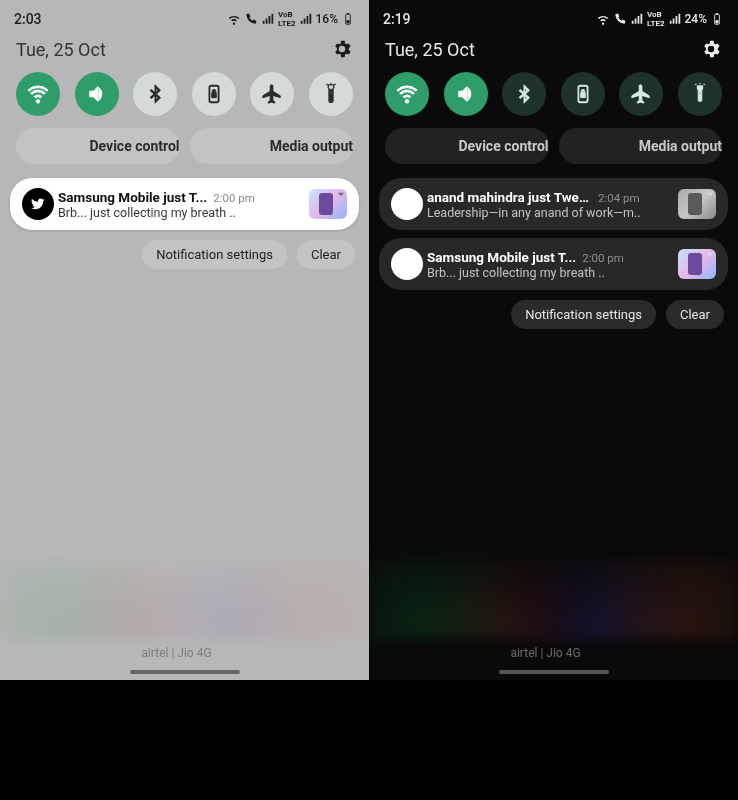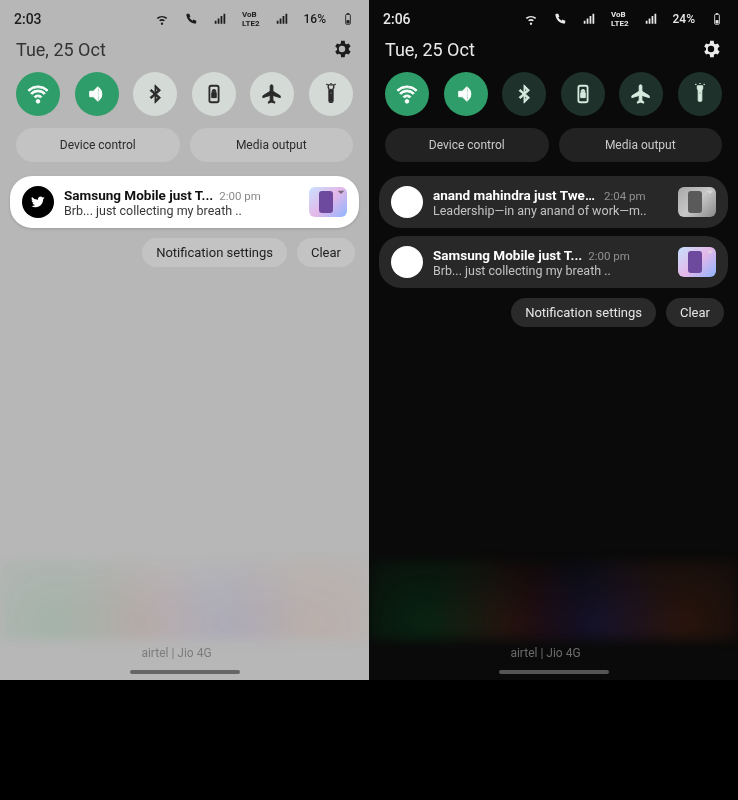--- a/index.html
+++ b/index.html
@@ -5,21 +5,21 @@
   * { box-sizing: border-box; margin: 0; padding: 0; }
   html, body { width: 738px; height: 800px; font-family: -apple-system, Roboto, sans-serif; }
   body { display: flex; background: #000; }
 
   .phone { width: 369px; height: 680px; position: relative; overflow: hidden; }
   .phone-light { background: #b7b7b7; }
   .phone-dark  { background: #0a0a0a; }
 
   
   .status { display: flex; justify-content: space-between; align-items: center; padding: 10px 14px 4px; font-size: 14px; font-weight: 500; }
-  .status-right { display: flex; align-items: center; gap: 15px; font-size: 12px; }
+  .status-right { display: flex; align-items: center; gap: 3px; font-size: 12px; }
   .status-right svg { width: 14px; height: 14px; }
   .phone-light .status { color:#1c1c1c; }
   .phone-dark  .status { color:#e8e8e8; }
 
   
   .date-row { display:flex; justify-content:space-between; align-items:center; padding: 6px 16px 12px; }
   .date-txt { font-size:18px; font-weight:400; }
   .phone-light .date-txt { color:#333; }
   .phone-dark  .date-txt { color:#e8e8e8; }
   .gear { width:22px; height:22px; }
@@ -30,27 +30,27 @@
   .qs svg { width:22px; height:22px; }
   .qs-on  { background:#2f9d69; }
   .qs-off-light { background:#d4dad6; }
   .qs-off-dark  { background:#1e312a; }
   .qs-on svg { fill:#fff; stroke:#fff; }
   .qs-off-light svg { fill:#2a2a2a; stroke:#2a2a2a; }
   .qs-off-dark  svg { fill:#d7eadf; stroke:#d7eadf; }
 
   
   .chip-row { display:flex; gap:10px; padding:0 16px 14px; }
-  .chip { flex:1; text-align:center; padding:10px 0; border-radius:22px; font-size:12px; font-weight:400; }
+  .chip { flex:1; text-align:right; padding:10px 0; border-radius:22px; font-size:14px; font-weight:700; }
   .phone-light .chip { background:#c3c3c3; color:#2b2b2b; }
   .phone-dark  .chip { background:#222; color:#c9c9c9; }
 
   
   .notif-wrap { padding:0 10px; display:flex; flex-direction:column; gap:8px; }
-  .notif { border-radius:22px; padding:10px 12px; display:flex; align-items:center; gap:10px; position:relative; }
+  .notif { border-radius:22px; padding:10px 12px; display:flex; align-items:center; gap:4px; position:relative; }
   .phone-light .notif { background:#fff; box-shadow:0 1px 3px rgba(0,0,0,.15); }
   .phone-dark  .notif { background:#282828; }
   .notif-icon { width:32px; height:32px; border-radius:50%; flex-shrink:0; display:flex; align-items:center; justify-content:center; }
   .notif-icon-twitter { background:#000; }
   .notif-icon-twitter svg { fill:#fff; width:16px; height:16px; }
   .notif-icon-blank { background:#fff; }
   .notif-body { flex:1; min-width:0; }
   .notif-title-row { display:flex; align-items:baseline; gap:6px; }
   .notif-title { font-size:13.5px; font-weight:700; white-space:nowrap; overflow:hidden; text-overflow:ellipsis; max-width:165px; }
   .notif-time  { font-size:11.5px; opacity:.7; flex-shrink:0; }
@@ -197,21 +197,21 @@
     <div class="foot-btn">Clear</div>
   </div>
 
   <div class="dock-glow"></div>
   <div class="carrier">airtel | Jio 4G</div>
   <div class="navbar"></div>
 </div>
 
 <div class="phone phone-dark">
   <div class="status">
-    <span>2:06</span>
+    <span>2:19</span>
     <span class="status-right">
       <svg viewBox="0 0 24 24">
           <path d="M12 18a2 2 0 100 4 2 2 0 000-4zm-5-4a8 8 0 0110 0l-2 2a5 5 0 00-6 0zm-4-4a14 14 0 0118 0l-2 2a11 11 0 00-14 0z" fill="currentColor"></path>
         </svg>
       <svg viewBox="0 0 24 24">
           <path d="M6 3h3l2 5-2 1a11 11 0 006 6l1-2 5 2v3a2 2 0 01-2 2A18 18 0 014 5a2 2 0 012-2z" fill="currentColor"></path>
         </svg>
       <svg viewBox="0 0 24 24">
           <path d="M3 20h3v-5H3zm5 0h3v-9H8zm5 0h3V7h-3zm5 0h3V3h-3z" fill="currentColor"></path>
         </svg>

